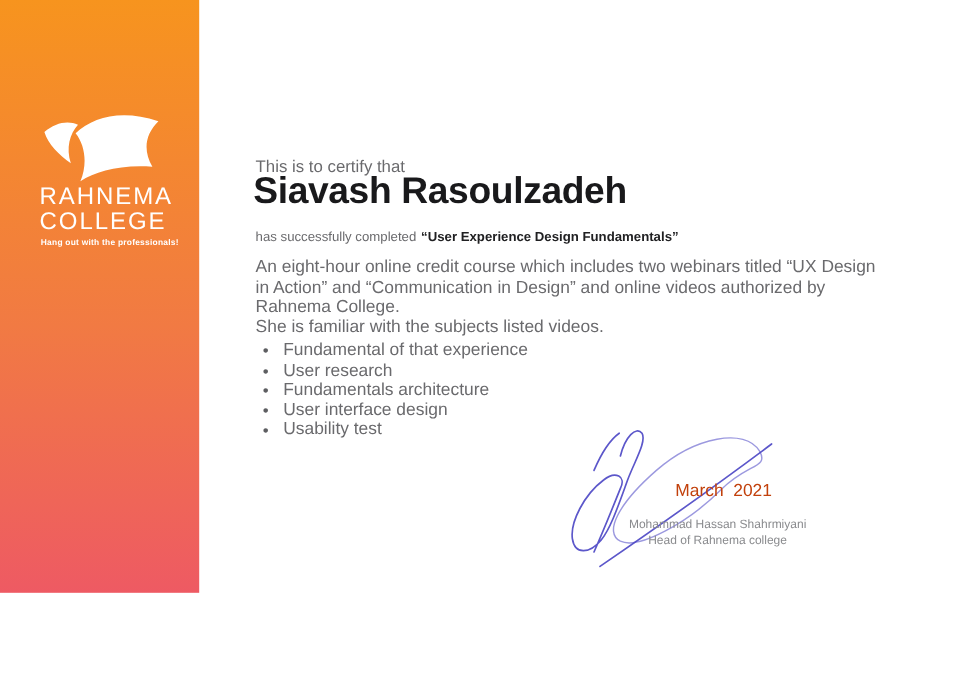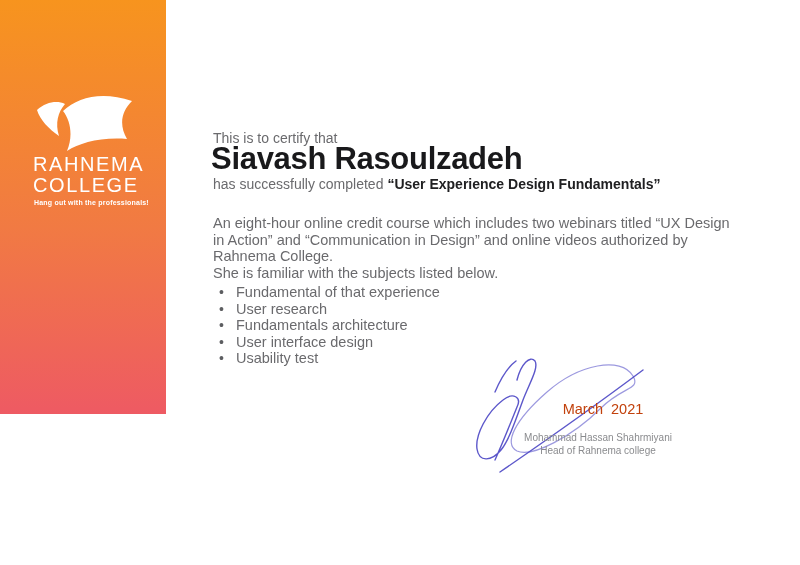--- a/index.html
+++ b/index.html
@@ -5,21 +5,21 @@
   html,body{margin:0;padding:0;background:#fff;}
   .page{
     position:relative;
     width:800px;height:565px;
     background:#fff;
     overflow:hidden;
     font-family:"Liberation Sans",sans-serif;
   }
   
   .sidebar{
-    position:absolute;left:0;top:0;width:166px;height:414px;
+    position:absolute;left:0;top:0;width:166px;height:494px;
     background:linear-gradient(180deg,var(--grad-top) 0%,var(--grad-mid) 55%,var(--grad-bottom) 100%);
   }
   .logo{position:absolute;left:32px;top:94px;width:104px;height:62px;}
   .brand-name{
     position:absolute;left:33px;top:154px;
     color:#fff;font-size:20px;font-weight:400;
     letter-spacing:1.6px;line-height:21px;
   }
   .brand-tagline{
     position:absolute;left:34px;top:199px;
@@ -28,22 +28,22 @@
   
   .intro{
     position:absolute;left:213px;top:130px;
     font-size:14px;color:#6a6a6d;
   }
   .recipient{
     position:absolute;left:211px;top:141px;
     font-size:31px;font-weight:700;color:#19191b;letter-spacing:-.3px;
   }
   .completed{
-    position:absolute;left:213px;top:176px;
-    font-size:14px;color:#6a6a6d;
+    position:absolute;left:213px;top:192px;
+    font-size:11px;color:#6a6a6d;
   }
   .completed .course-title{
     font-weight:700;color:#202022;margin-left:4px;
   }
   .description{
     position:absolute;left:213px;top:203px;width:520px;
     font-size:14.5px;line-height:16.7px;color:#6a6a6d;margin-top:12px;
   }
   .subjects{
     position:absolute;left:213px;top:284px;
@@ -94,21 +94,21 @@
   <div class="recipient">Siavash Rasoulzadeh</div>
 
   <div class="completed">
     <span>has successfully completed</span><span class="course-title">“User Experience Design Fundamentals”</span>
   </div>
 
   <div class="description">
     <div>An eight-hour online credit course which includes two webinars titled “UX Design</div>
     <div>in Action” and “Communication in Design” and online videos authorized by</div>
     <div>Rahnema College.</div>
-    <div>She is familiar with the subjects listed below.</div>
+    <div>She is familiar with the subjects listed videos.</div>
   </div>
 
   <ul class="subjects">
     <li>Fundamental of that experience</li>
     <li>User research</li>
     <li>Fundamentals architecture</li>
     <li>User interface design</li>
     <li>Usability test</li>
   </ul>
 

